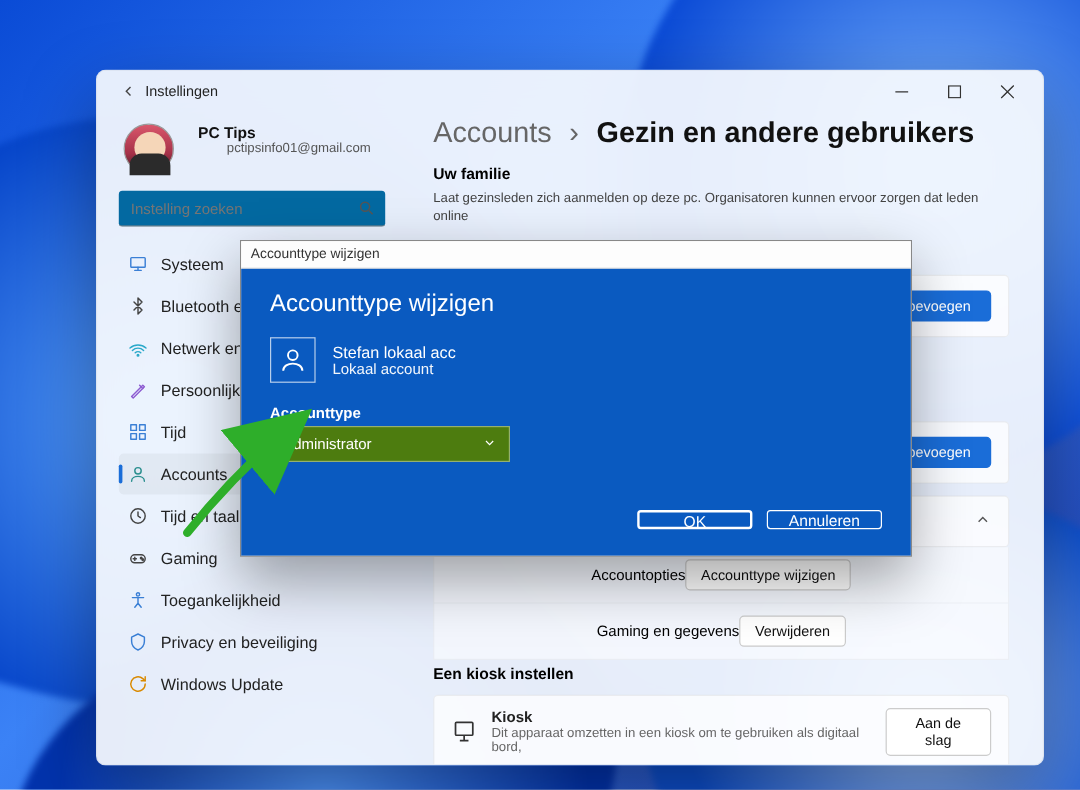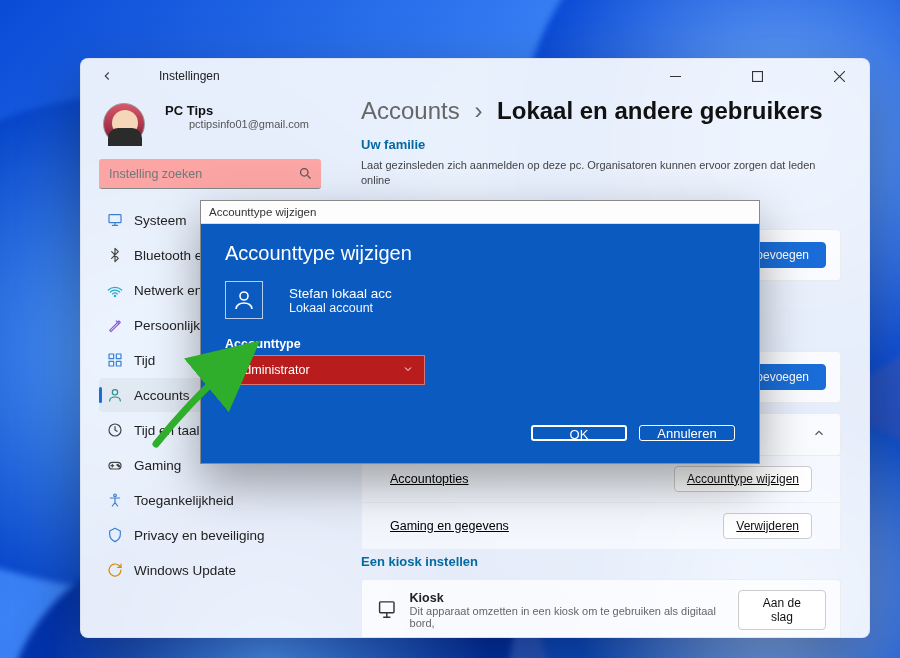--- a/index.html
+++ b/index.html
@@ -16,70 +16,70 @@
   .ws3{ width:420px;height:380px;right:-80px;bottom:-120px; background:radial-gradient(circle,#a0c6ff 0%, #0d4ecb 70%); transform:rotate(25deg);}
   .ws4{ width:380px;height:500px;left:80px;bottom:-260px; background:radial-gradient(circle,#4f97ff 0%, #0233ad 70%); transform:rotate(50deg);}
 
   .window {
     position: absolute; left: 80px; top: 58px; right: 30px; bottom: 20px;
     background: rgba(249,251,254,0.92); backdrop-filter: blur(30px);
     border-radius: 8px; border:1px solid rgba(0,0,0,0.05);
     box-shadow: 0 25px 60px rgba(0,0,0,0.35);
     display: flex; flex-direction: column; overflow: hidden;
   }
-  .titlebar { display:flex; align-items:center; height:34px; padding:0 8px 0 12px; font-size:12px; color:#222;gap:38px;}
+  .titlebar { display:flex; align-items:center; height:34px; padding:0 8px 0 12px; font-size:12px; color:#222;}
   .titlebar .back { width:28px; color:#444; cursor:pointer; display:flex;align-items:center;justify-content:center;}
   .titlebar .title { flex:0 0 auto; }
   .titlebar .spacer { flex:1; }
   .win-btn { width:44px; height:30px; display:flex;align-items:center;justify-content:center; color:#333; cursor:pointer;}
   .content { flex:1; display:flex; overflow:hidden; }
   .sidebar { width:252px; padding:4px 8px 8px 18px; display:flex; flex-direction:column; }
   .user-block { display:flex; align-items:flex-start; gap:20px; padding:6px 4px 14px 4px;}
   .avatar { width:42px;height:42px;border-radius:50%; background:linear-gradient(180deg,#d9576b 0%, #a53148 60%, #3d1e25 100%); position:relative; border:1px solid #999;}
   .avatar::after{content:"";position:absolute;left:8px;top:6px;width:26px;height:26px;border-radius:50%;background:#f5d6b8;}
   .avatar::before{content:"";position:absolute;left:4px;bottom:-2px;width:34px;height:18px;border-radius:10px 10px 0 0;background:#2b2b2b;z-index:1;}
   .user-name { font-size:13px; font-weight:600; color:#111;}
   .user-email { font-size:11px; color:#555;margin-left:24px;}
   .search { position:relative; margin:0 4px 14px 0;}
-  .search input { width:100%; height:30px; padding:0 28px 0 10px; font-size:12.5px; background:#fca5a5; border:none; border-bottom:1px solid #888; border-radius:3px;}
+  .search input { width:100%; height:30px; padding:0 28px 0 10px; font-size:12.5px; background:#0369a1; border:none; border-bottom:1px solid #888; border-radius:3px;}
   .search .mag { position:absolute; right:8px; top:7px; color:#555;}
   .nav { list-style:none; display:flex; flex-direction:column; gap:1px;}
   .nav li { display:flex; align-items:center; gap:11px; height:34px; padding:0 8px 0 8px; font-size:13.5px; color:#222; border-radius:4px; cursor:pointer; position:relative;}
   .nav li.active { background:rgba(0,0,0,0.045);}
   .nav li.active::before{content:"";position:absolute;left:0;top:9px;bottom:9px;width:3px;background:#1a6dd8;border-radius:2px;}
   .nav-ico { width:16px;height:16px; flex:0 0 16px;}
   .main { flex:1; padding:4px 28px 0 28px; overflow:hidden; position:relative;}
   .breadcrumb { font-size:24px; font-weight:600; color:#111; margin-bottom:12px;}
   .breadcrumb .light { font-weight:400; color:#666;}
-  .section-h { font-size:13px; font-weight:600; color:#0369a1; margin:4px 0 6px 0;}
+  .section-h { font-size:13px; font-weight:600; color:#000000; margin:4px 0 6px 0;}
   .section-p { font-size:11px; color:#444; line-height:1.4;}
   .card { background:rgba(255,255,255,0.75); border:1px solid rgba(0,0,0,0.06); border-radius:4px; padding:10px 14px; display:flex; align-items:center; justify-content:space-between; margin-top:10px; font-size:12.5px; color:#222;}
   .card-sub { font-size:11px; color:#666;}
   .pill-btn { background:#fff; border:1px solid #ccc; border-radius:4px; padding:5px 12px; font-size:12px; cursor:pointer; color:#111;}
   .blue-btn { background:#fff; border:1px solid #ccc; border-radius:4px; padding:5px 16px; font-size:12px; cursor:pointer; color:#111;}
   .expander-row { background:rgba(255,255,255,0.75); border:1px solid rgba(0,0,0,0.06); border-radius:4px; padding:12px 14px; display:flex; align-items:center; justify-content:space-between; margin-top:10px; font-size:12.5px;}
   .chev { color:#555; }
-  .sub-row { background:rgba(255,255,255,0.55); border:1px solid rgba(0,0,0,0.04); border-top:none; padding:10px 28px; display:flex; align-items:center; justify-content:space-between; font-size:12.5px;text-decoration:underline;}
+  .sub-row { background:rgba(255,255,255,0.55); border:1px solid rgba(0,0,0,0.04); border-top:none; padding:10px 28px; display:flex; align-items:center; justify-content:center; font-size:12.5px;}
   .kiosk-ico { width:22px;height:22px;}
   .frow { display:flex; align-items:center; gap:12px;}
 
   
   .modal {
     position:absolute; left:200px; top:200px; width:560px; background:#fff; border:1px solid #888;
     box-shadow: 0 20px 45px rgba(0,0,0,0.35); z-index:50;
   }
   .modal-title { font-size:11.5px; color:#333; padding:5px 8px; border-bottom:1px solid #ddd; background:#fdfdfd;}
   .modal-body { background:#0a5ac0; color:#fff; padding:18px 24px 22px 24px;}
   .modal-h { font-size:20px; font-weight:400; margin-bottom:16px;}
-  .modal-user { display:flex; align-items:center; gap:26px; margin-bottom:18px;margin-top:12px;}
+  .modal-user { display:flex; align-items:center; gap:14px; margin-bottom:18px;margin-top:12px;}
   .modal-avatar { width:38px;height:38px;border:1px solid rgba(255,255,255,.7); display:flex;align-items:center;justify-content:center;}
   .modal-user-name { font-size:13.5px;}
   .modal-user-sub { font-size:12.5px; opacity:.95;}
   .modal-label { font-size:12.5px; margin-bottom:4px;font-weight:bold;}
-  .modal-select { width:200px; height:30px; background:#b91c1c; border:1px solid rgba(255,255,255,.4); color:#fff; display:flex; align-items:center; justify-content:space-between; padding:0 10px; font-size:12.5px; cursor:pointer;}
+  .modal-select { width:200px; height:30px; background:#4d7c0f; border:1px solid rgba(255,255,255,.4); color:#fff; display:flex; align-items:center; justify-content:space-between; padding:0 10px; font-size:12.5px; cursor:pointer;}
   .modal-buttons { display:flex; justify-content:flex-end; gap:12px; margin-top:40px;}
   .modal-btn { min-width:96px; height:16px; border:1.5px solid #fff; color:#fff; background:transparent; font-size:13px; border-radius:3px; cursor:pointer;}
   .modal-btn.primary { border-width:2px;}
 
   
   .arrow-annot { position:absolute; left:136px; top:334px; z-index:60; pointer-events:none;}
 </style>
 </head>
 <body>
 
@@ -212,21 +212,21 @@
             </svg>
             <span>Windows Update</span>
           </li>
         </ul>
     </aside>
 
     <section class="main">
       <div class="breadcrumb">
         <span class="light">Accounts</span>
         <span class="light" style="margin:0 8px;">›</span>
-        <span>Lokaal en andere gebruikers</span>
+        <span>Gezin en andere gebruikers</span>
       </div>
 
       <div class="section-h">Uw familie</div>
       <div class="section-p">Laat gezinsleden zich aanmelden op deze pc. Organisatoren kunnen ervoor zorgen dat leden online</div>
 
       <div style="height:30px"></div>
       <div class="expander-row" style="justify-content:flex-end;">
         <button class="blue-btn" style="color:#fff;background:#1a6dd8;border-color:#1a6dd8;">Toevoegen</button>
       </div>
 

